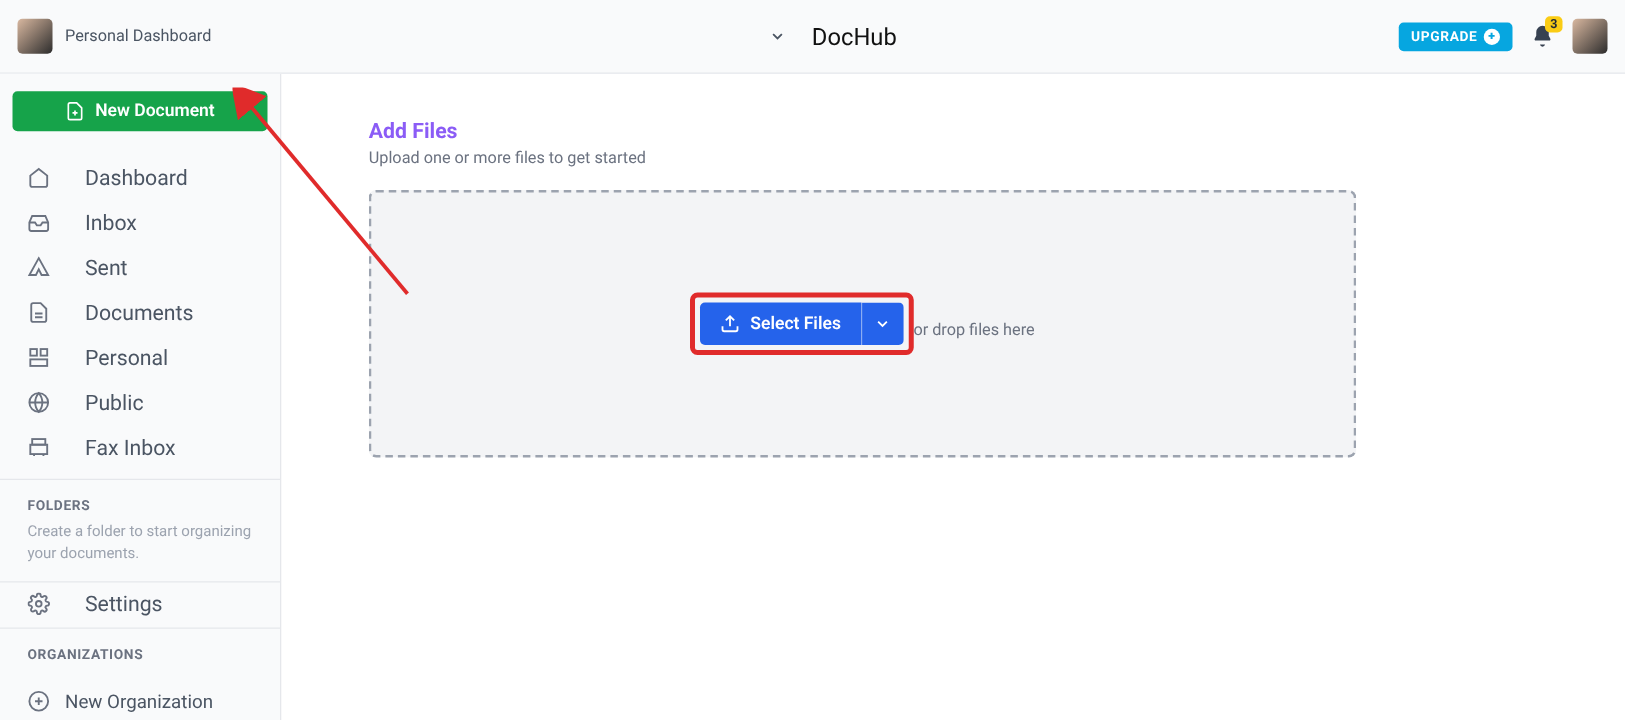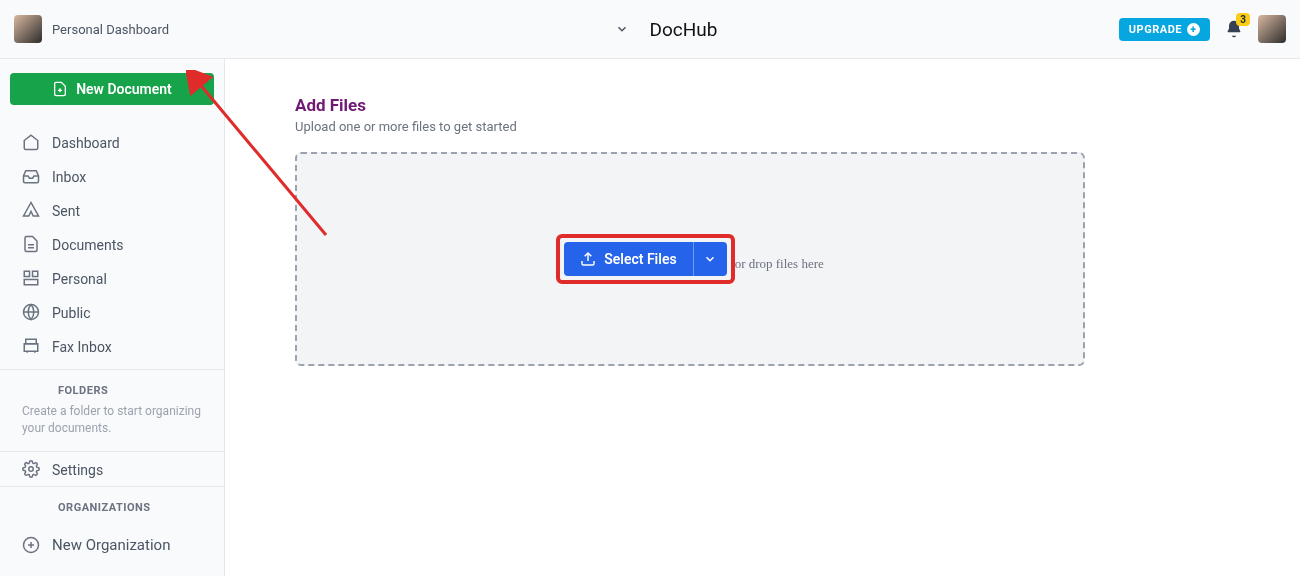--- a/index.html
+++ b/index.html
@@ -15,38 +15,38 @@
 .upgrade-btn { background: #06a6e0; color: #fff; font-size: 11px; font-weight: 700; letter-spacing: .5px; padding: 5px 10px; border-radius: 4px; display: flex; align-items: center; gap: 5px; cursor: pointer; }
 .upgrade-plus { width: 13px; height: 13px; border-radius: 50%; background: #fff; color: #06a6e0; display: flex; align-items: center; justify-content: center; font-size: 10px; font-weight: 900; }
 .bell-wrap { position: relative; color: #374151; cursor: pointer; }
 .bell-badge { position: absolute; top: -6px; right: -6px; background: #facc15; color: #1f2937; font-size: 10px; font-weight: 700; padding: 1px 4px; border-radius: 4px; }
 .avatar-top { width: 28px; height: 28px; border-radius: 4px; background: linear-gradient(135deg,#d9b8a0,#2c2c2c); cursor: pointer; }
 
 .layout { display: flex; height: calc(100% - 43px); }
 .sidebar { width: 225px; border-right: 1px solid #e5e7eb; background: #f9fafb; display: flex; flex-direction: column; }
 .new-doc { margin: 14px 10px; background: #16a34a; color: #fff; border-radius: 4px; height: 32px; display: flex; align-items: center; justify-content: center; gap: 8px; font-size: 14px; font-weight: 600; cursor: pointer; position: relative; }
 .nav-list { padding: 6px 0; }
-.nav-item { display: flex; align-items: flex-end; gap: 12px; padding: 8px 22px; font-size: 14px; color: #4b5563; cursor: pointer; }
+.nav-item { display: flex; align-items: flex-start; gap: 28px; padding: 8px 22px; font-size: 17px; color: #4b5563; cursor: pointer; }
 .nav-icon { width: 18px; height: 18px; flex: 0 0 18px; display: flex; align-items: center; justify-content: center; color: #6b7280; }
 
 .section { border-top: 1px solid #e5e7eb; padding: 14px 22px; }
-.section-title { font-size: 11px; font-weight: 700; letter-spacing: .5px; color: #6b7280; margin-bottom: 6px; margin-left: 36px; }
+.section-title { font-size: 11px; font-weight: 700; letter-spacing: .5px; color: #6b7280; margin-bottom: 6px; }
 .section-desc { font-size: 12px; color: #9ca3af; line-height: 1.4; }
 .org-item { display: flex; align-items: center; gap: 12px; padding: 10px 22px; font-size: 15px; color: #4b5563; cursor: pointer; }
 
 .main { flex: 1; padding: 36px 70px; }
-.add-title { font-size: 17px; font-weight: 700; color: #701a75; margin-bottom: 4px; }
+.add-title { font-size: 17px; font-weight: 700; color: #8b5cf6; margin-bottom: 4px; }
 .add-sub { font-size: 13px; color: #6b7280; margin-bottom: 18px; }
 .dropzone { border: 2px dashed #9ca3af; border-radius: 6px; background: #f3f4f6; height: 214px; display: flex; flex-direction: row; align-items: center; justify-content: center; width: 790px; }
 
 .select-wrap { border: 4px solid #e02b2b; border-radius: 6px; padding: 4px; }
 .select-btn-group { display: flex; }
 .select-btn { background: #2563eb; color: #fff; font-size: 14px; font-weight: 600; padding: 9px 16px; border-radius: 4px 0 0 4px; display: flex; align-items: center; gap: 8px; cursor: pointer; }
 .select-drop { background: #2563eb; color: #fff; width: 34px; display: flex; align-items: center; justify-content: center; border-left: 1px solid rgba(255,255,255,.35); border-radius: 0 4px 4px 0; cursor: pointer; }
-.drop-hint { font-size: 13px; color: #6b7280; margin-top: 10px; font-family: Liberation Serif, serif; }
+.drop-hint { font-size: 13px; color: #6b7280; margin-top: 10px; }
 
 .arrow-svg { position: absolute; left: 186px; top: 70px; pointer-events: none; }
 
 svg { display: block; }
 </style>
 </head>
 <body>
 
 <div class="topbar">
   <div class="wksp-area">

